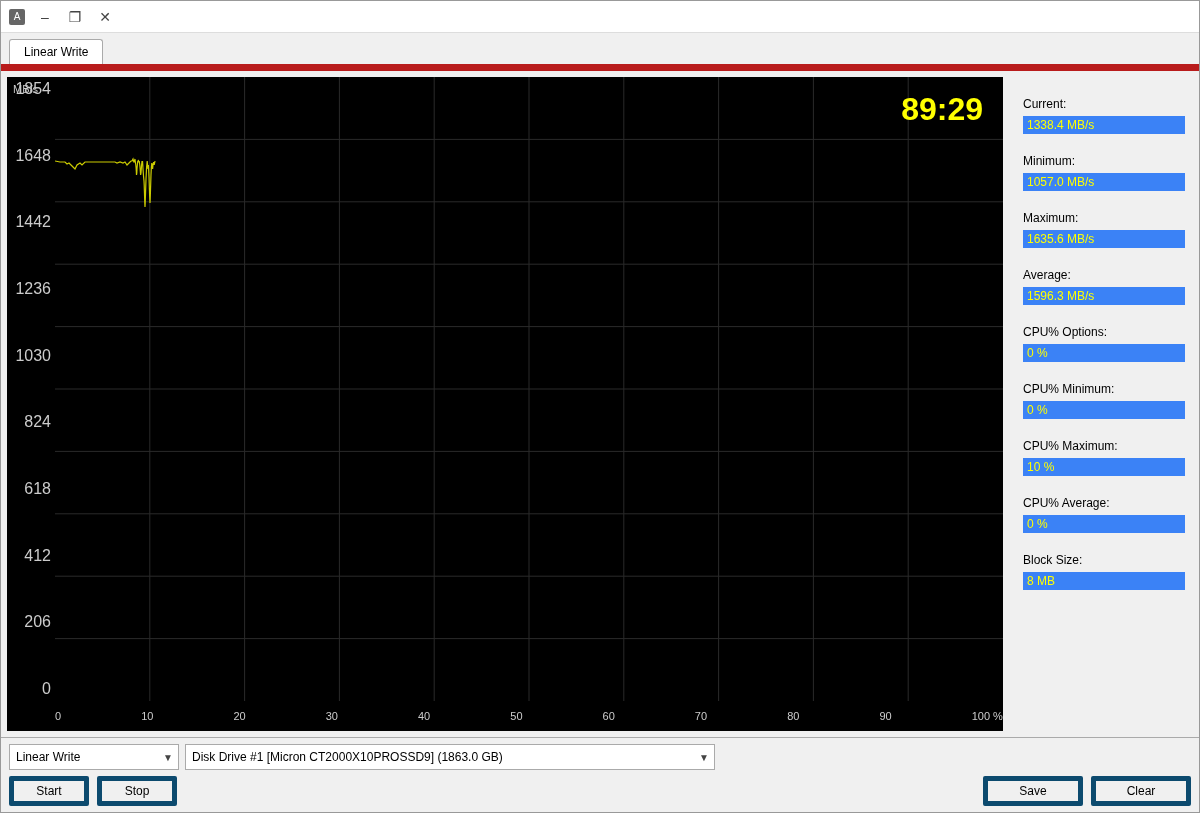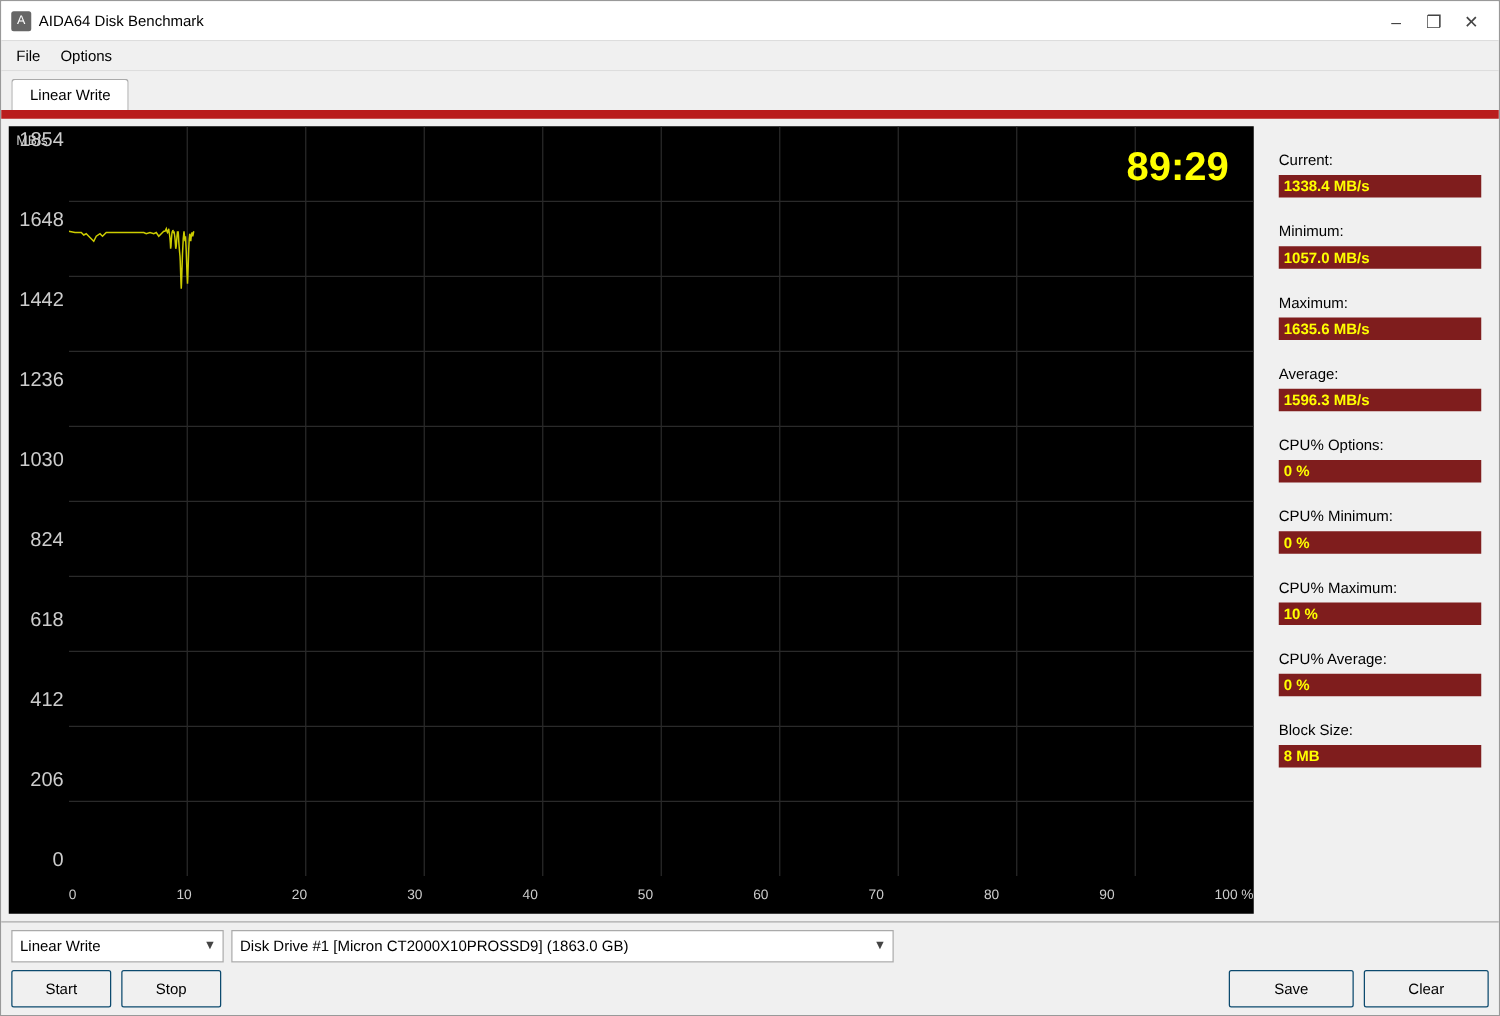--- a/index.html
+++ b/index.html
@@ -180,24 +180,24 @@
       flex-direction: column;
       gap: 4px;
     }
     .stat-label {
       font-size: 12px;
       color: #000;
       margin-top: 16px;
       margin-bottom: 1px;
     }
     .stat-value {
-      background: #7f1d1d;
+      background: #3b82f6;
       color: #ffff00;
       font-size: 12px;
-      font-weight: bold;
+      font-weight: normal;
       padding: 2px 4px;
       min-width: 155px;
       display: inline-block;
     }
     .bottom-bar {
       flex-shrink: 0;
       border-top: 1px solid #aaa;
       background: #f0f0f0;
       padding: 6px 8px;
     }
@@ -227,21 +227,21 @@
       right: 6px;
       top: 50%;
       transform: translateY(-50%);
       pointer-events: none;
       font-size: 10px;
       color: #444;
     }
     .btn {
       height: 30px;
       padding: 0 18px;
-      border: 1px solid #0c4a6e;
+      border: 5px solid #0c4a6e;
       background: #f0f0f0;
       cursor: pointer;
       font-size: 12px;
       border-radius: 2px;
     }
     .buttons-row {
       display: flex;
       align-items: center;
       gap: 8px;
     }
@@ -256,32 +256,27 @@
       color: #000;
     }
   </style>
 </head>
 <body>
 
 <div class="window">
 
   <div class="title-bar">
     <div class="title-bar-icon">A</div>
-    <span class="title-bar-text">AIDA64 Disk Benchmark</span>
     <div class="title-bar-controls">
       <button class="title-bar-btn">–</button>
       <button class="title-bar-btn">❐</button>
       <button class="title-bar-btn close">✕</button>
     </div>
   </div>
 
-  <div class="menu-bar">
-    <span class="menu-item">File</span>
-    <span class="menu-item">Options</span>
-  </div>
 
   <div class="tab-bar">
     <div class="tab">Linear Write</div>
   </div>
 
   <div class="content-area">
 
     <div class="chart-section">
       <div class="chart-container">
 

